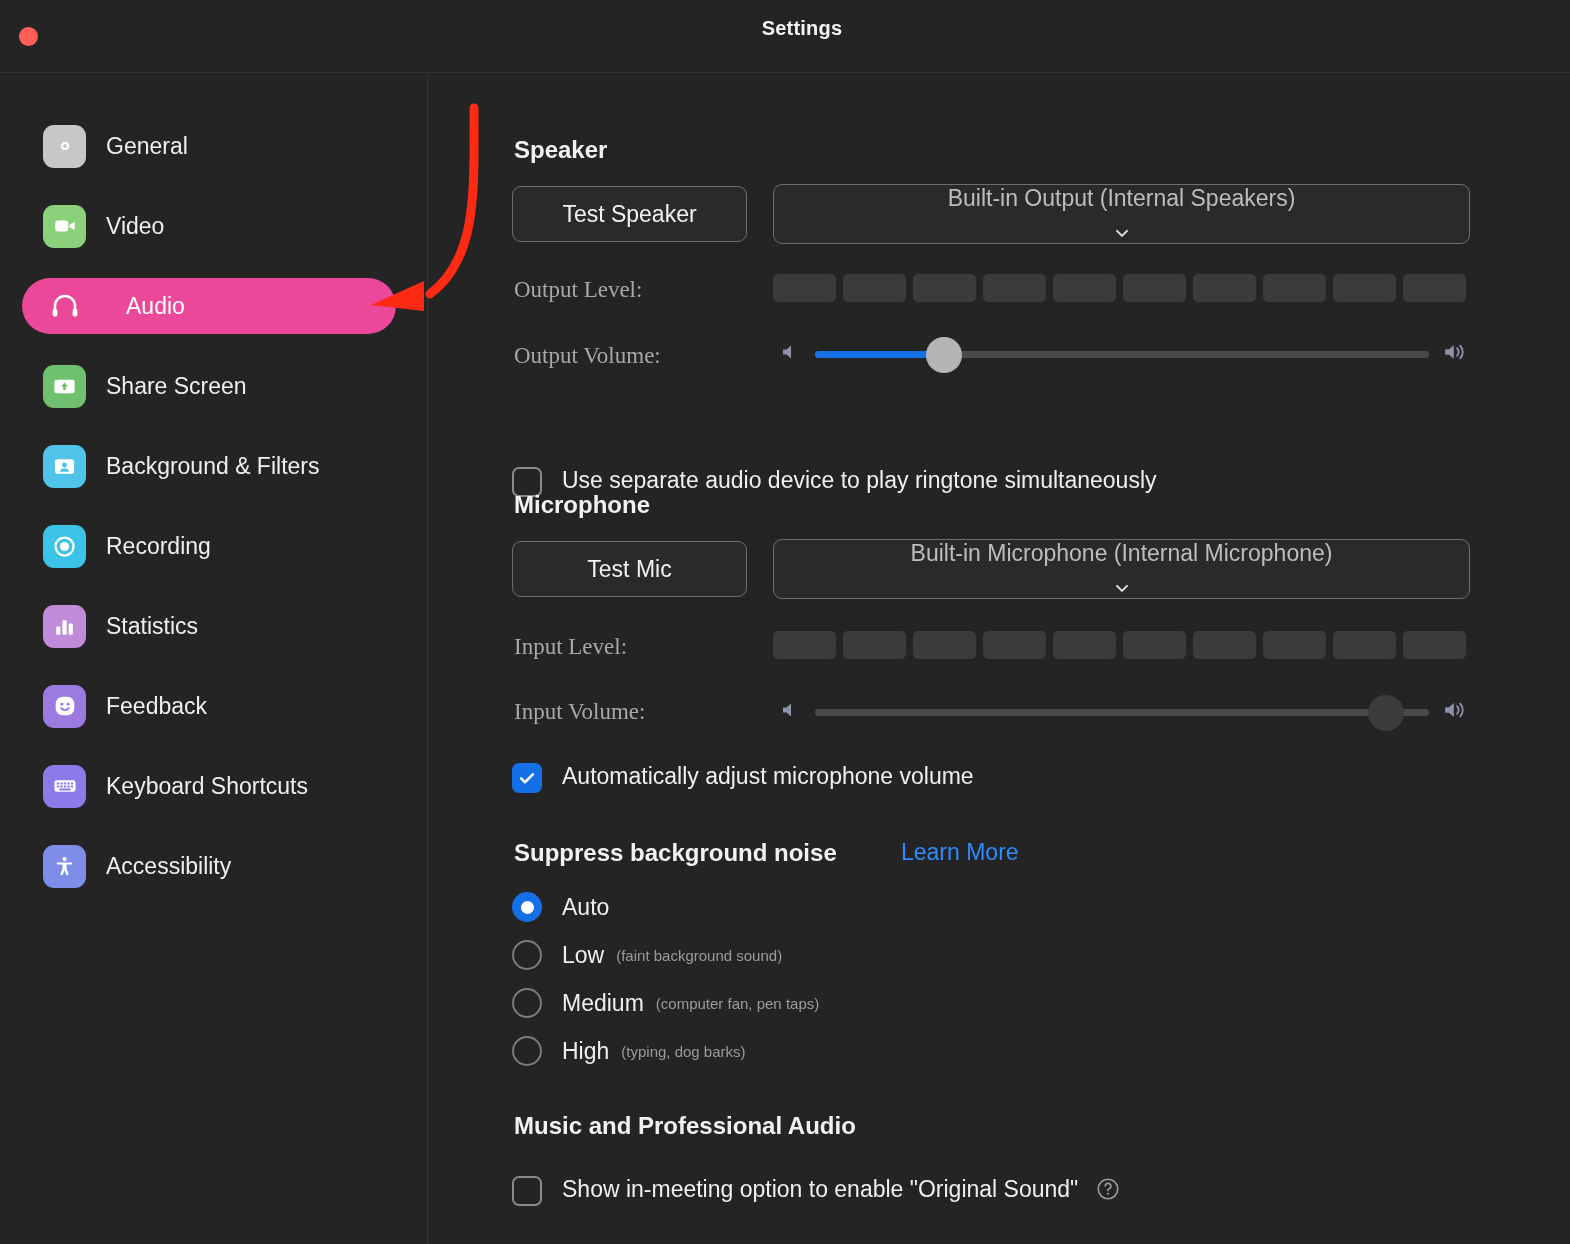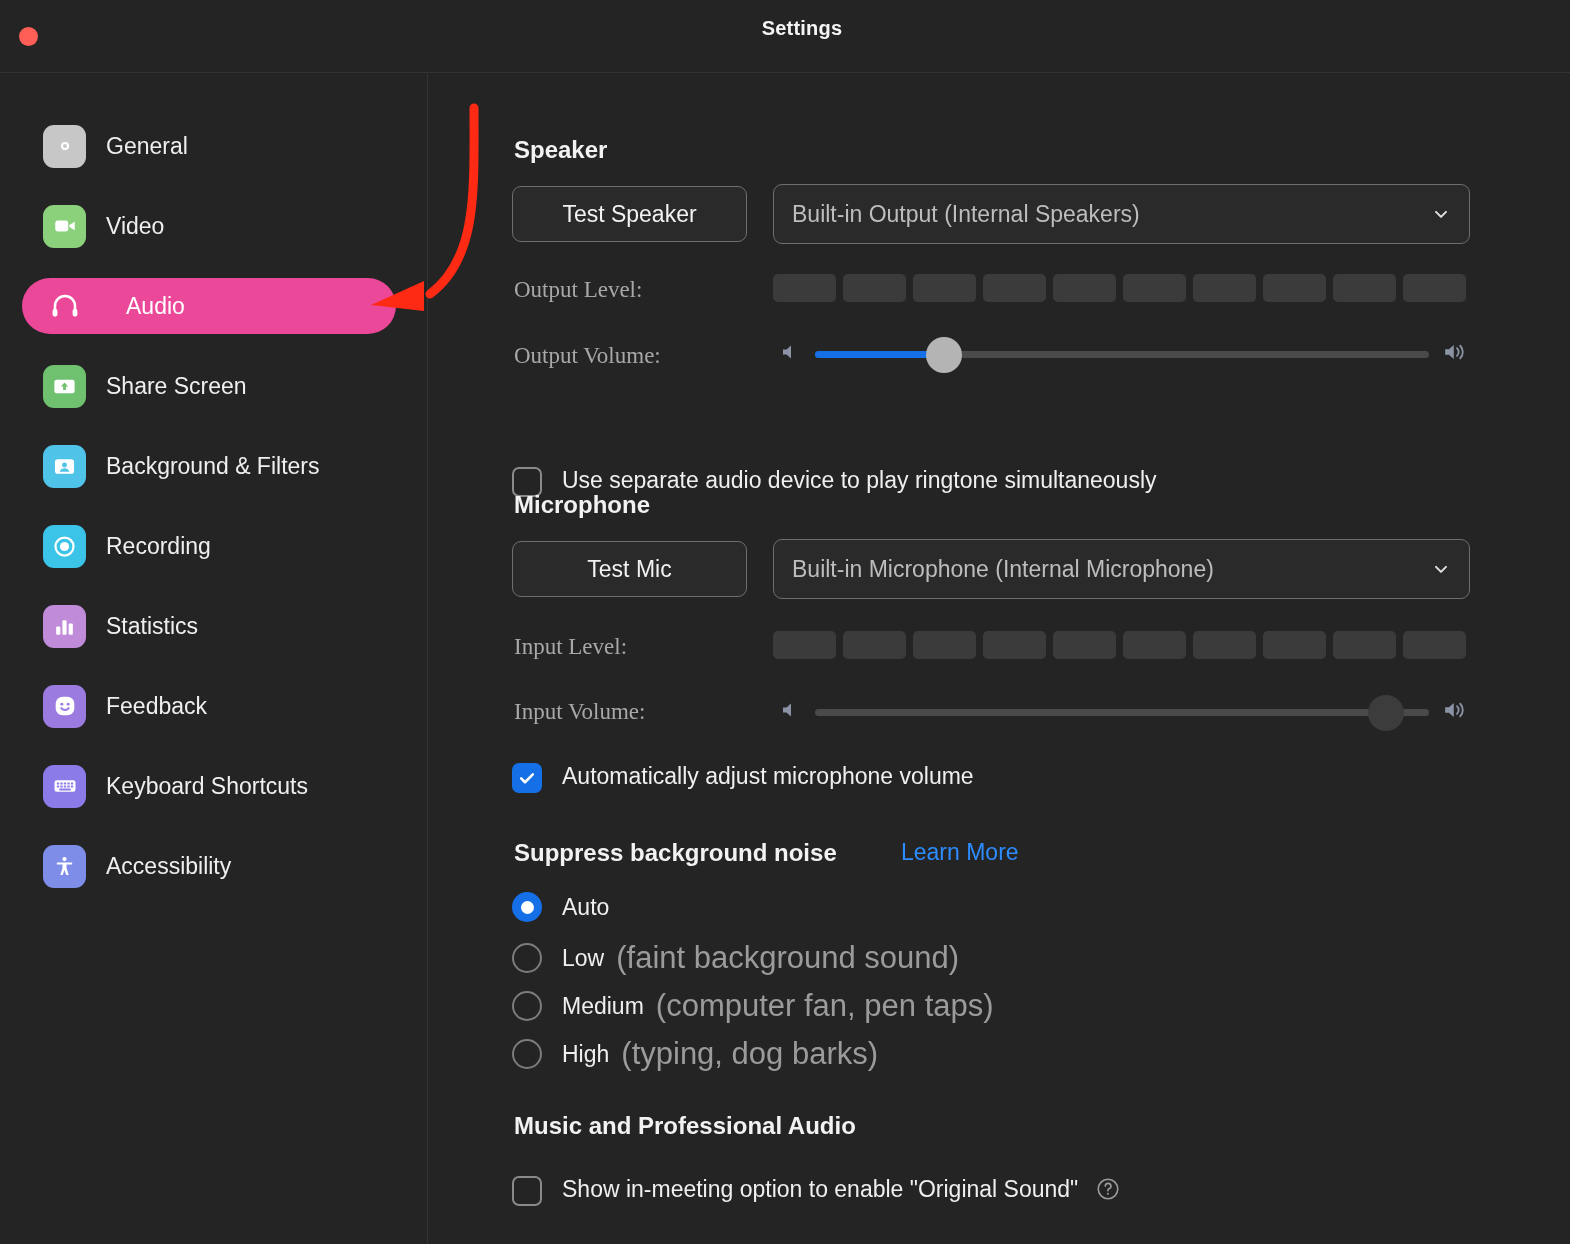--- a/index.html
+++ b/index.html
@@ -76,20 +76,21 @@
     background: #2a2a2a; color: #f2f2f2;
     font-size: 23px; font-family: "Liberation Sans", sans-serif;
     display: flex; align-items: center; justify-content: center;
   }
   .dropdown {
     position: absolute;
     border: 1px solid #6e6e6e; border-radius: 9px;
     background: #2a2a2a;
     display: flex; align-items: center;
     padding: 0 18px;
+    flex-direction: column;
   }
   .dd-text { font-size: 23px; color: #bdbdbd; flex: 1; }
   .dd-chev { width: 20px; height: 20px; flex: 0 0 20px; }
 
   
   .meter { position: absolute; display: flex; gap: 7px; }
   .seg { width: 63px; height: 28px; border-radius: 5px; background: #3b3b3b; }
 
   
   .slider-wrap { position: absolute; display: flex; align-items: center; }
@@ -112,21 +113,21 @@
 
   .radio-row { position: absolute; display: flex; align-items: center; justify-content: flex-end; }
   .radio {
     width: 30px; height: 30px; border-radius: 50%;
     border: 2px solid #7c7c7c; background: transparent; flex: 0 0 30px;
     display: flex; align-items: center; justify-content: center;
   }
   .radio.on { background: #1570E8; border-color: #1570E8; }
   .radio.on::after { content: ""; width: 13px; height: 13px; border-radius: 50%; background: #fff; }
   .radio-main { margin-left: 20px; font-size: 23px; color: #efefef; }
-  .radio-hint { margin-left: 12px; font-size: 31px; color: #9b9b9b; }
+  .radio-hint { margin-left: 12px; font-size: 15px; color: #9b9b9b; }
 
   .learn {
     position: absolute; font-size: 23px; color: #2D8CFF;
   }
   .helpico { margin-left: 17px; width: 26px; height: 26px; }
 
   
   .anno { position: absolute; left: 0; top: 0; width: 1570px; height: 1244px; pointer-events: none; }
 </style>
 </head>

